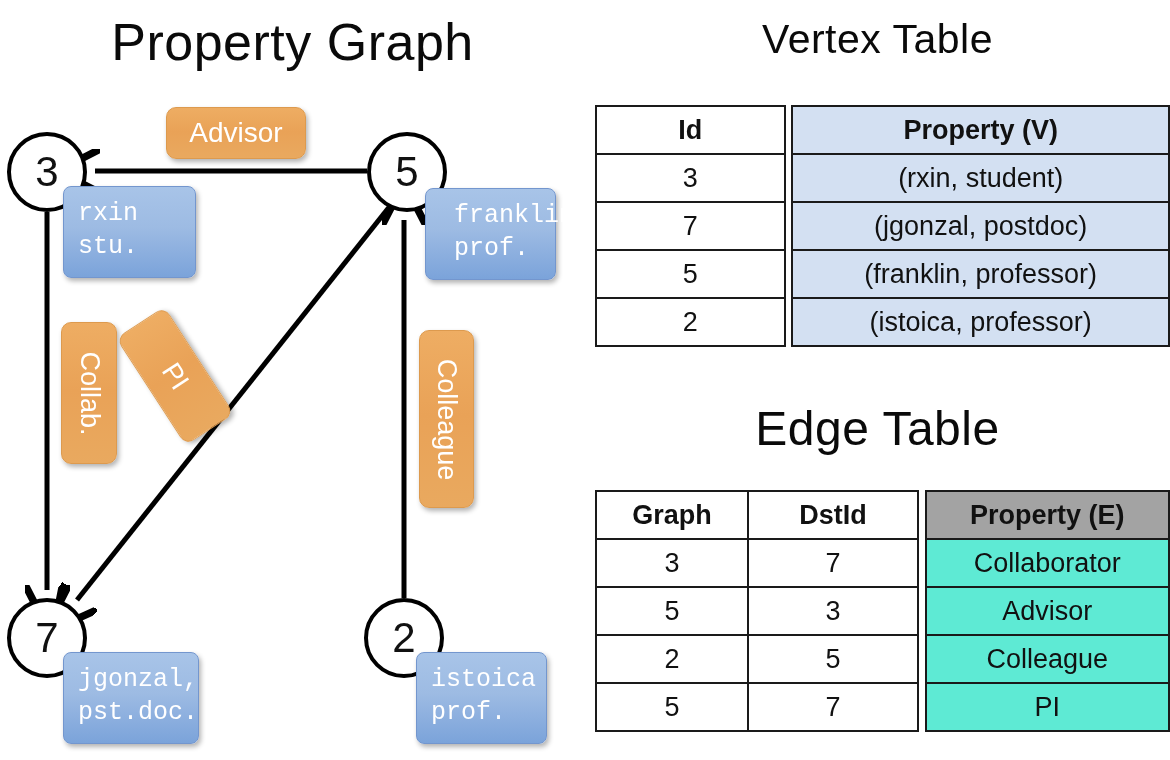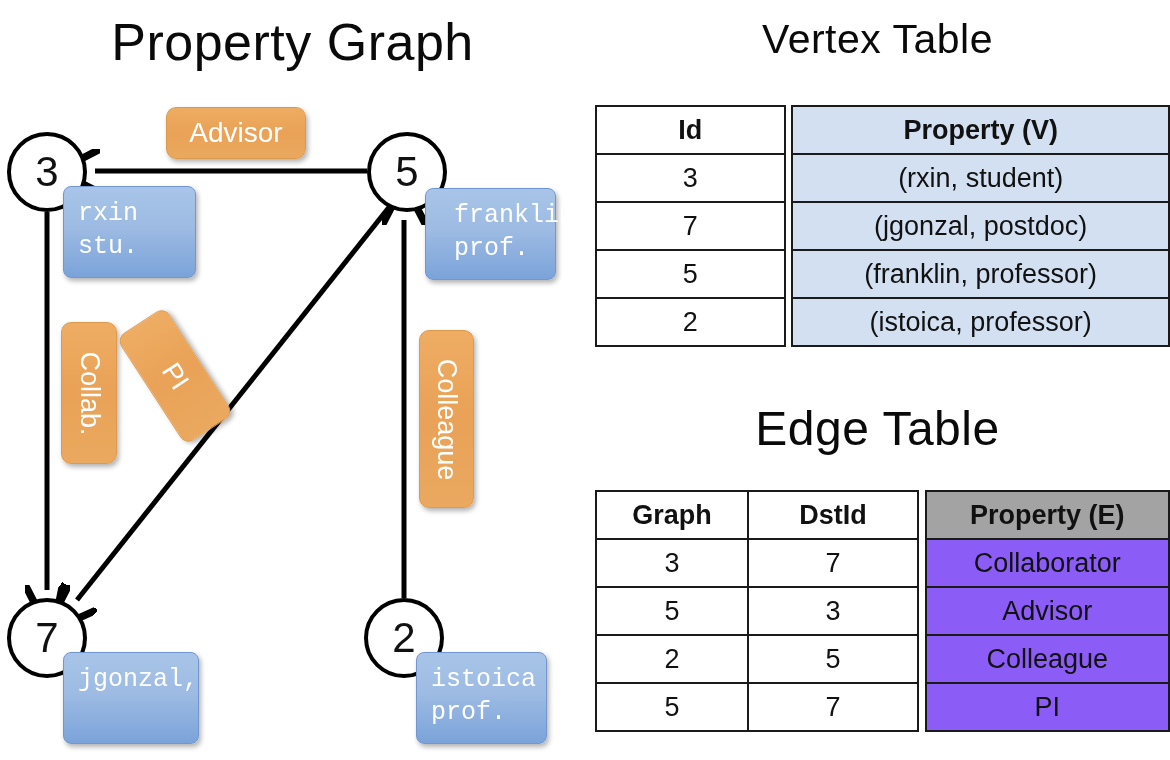--- a/index.html
+++ b/index.html
@@ -160,21 +160,21 @@
   .gapcol { border: none !important; background: #ffffff !important; width: 6px; }
 
   #vertex-table { left: 595px; top: 105px; }
   #vertex-table .c-id   { width: 195px; border-radius: 9px; }
   #vertex-table .c-prop { width: 382px; background: #d3e0f2; }
   #vertex-table th.c-prop { background: #d3e0f2; }
 
   #edge-table { left: 595px; top: 490px; }
   #edge-table .c-src  { width: 153px; }
   #edge-table .c-dst  { width: 172px; }
-  #edge-table .c-prop { width: 245px; background: #8b5cf6; }
+  #edge-table .c-prop { width: 245px; background: #5eead4; }
   #edge-table th.c-prop { background: #a3a3a3; }
 </style>
 </head>
 <body>
 
 <div class="title" id="title-property-graph">Property Graph</div>
 
 <div class="title" id="title-vertex-table">Vertex Table</div>
 
 <div class="title" id="title-edge-table">Edge Table</div>
@@ -213,20 +213,21 @@
   <div class="prop-box" id="prop-rxin">
     <div>rxin</div>
     <div>stu.</div>
   </div>
   <div class="prop-box" id="prop-franklin">
     <div>franklin,</div>
     <div>prof.</div>
   </div>
   <div class="prop-box" id="prop-jgonzal">
     <div>jgonzal,</div>
+    <div>pst.doc.</div>
   </div>
   <div class="prop-box" id="prop-istoica">
     <div>istoica</div>
     <div>prof.</div>
   </div>
 
   <div class="edge-box" id="edge-box-advisor">
     <span class="htext">Advisor</span>
   </div>
   <div class="edge-box" id="edge-box-collab">

